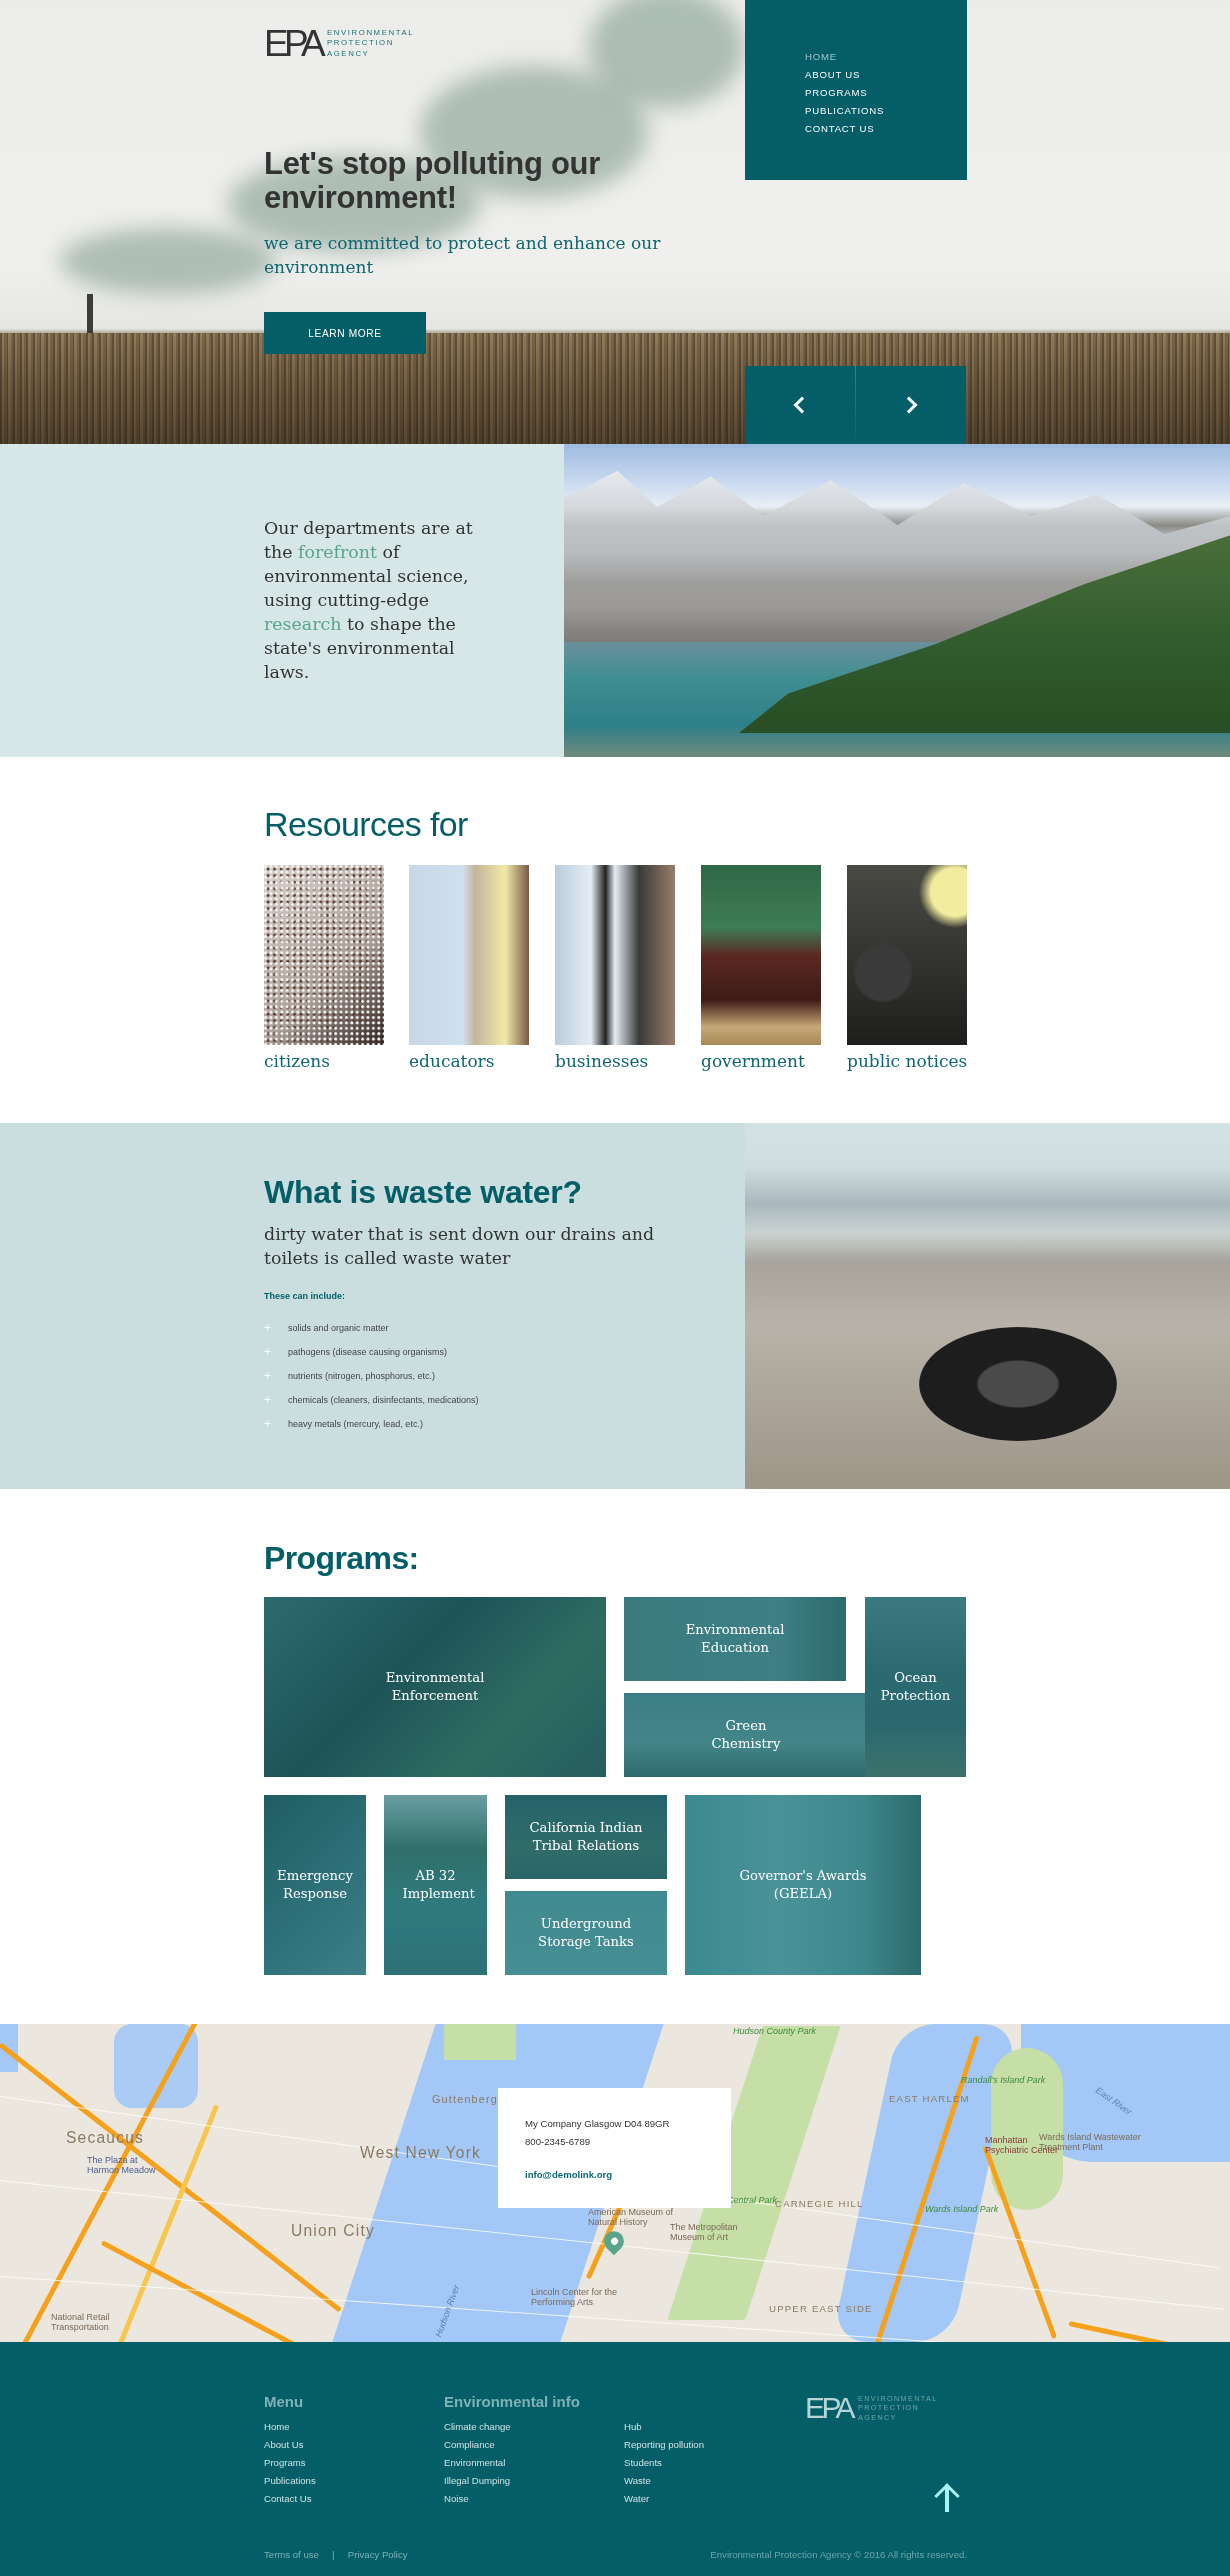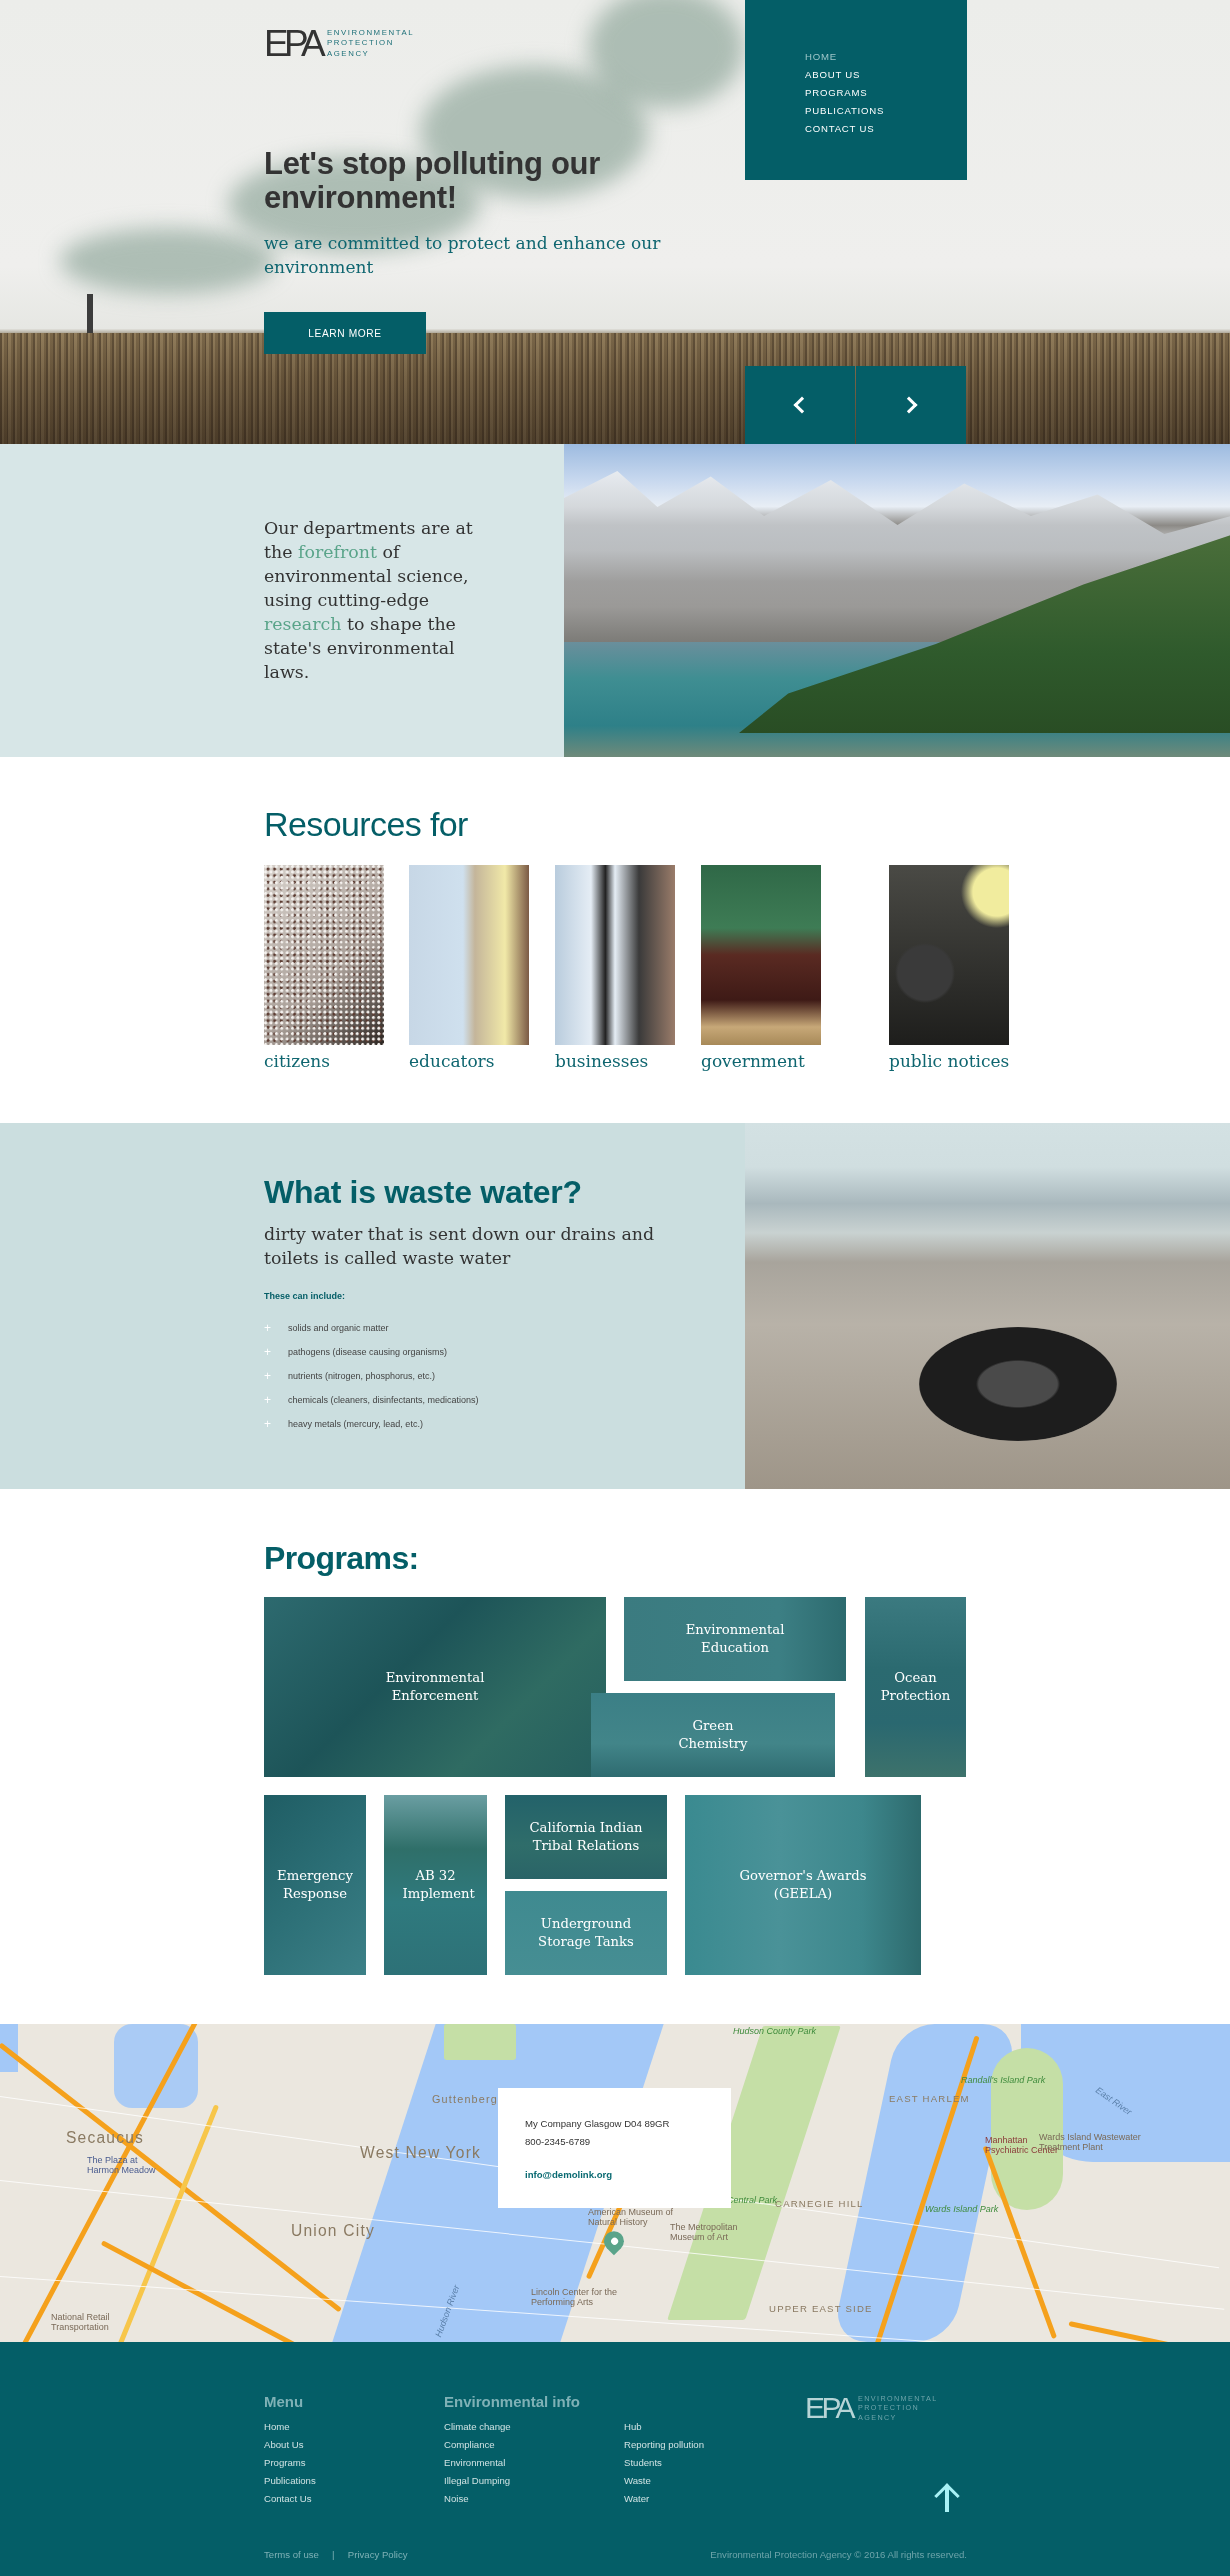--- a/index.html
+++ b/index.html
@@ -38,21 +38,21 @@
   #mountain-img { left: 564px; top: 444px; width: 667px; height: 313px; overflow: hidden;
     background: linear-gradient(180deg, #9dbbe0 0%, #c9d9ef 12%, #e8eef5 20%, #8c8a86 26%, #e9edf1 34%, #7a7570 44%, #d7dde2 52%, #6f8f9d 62%, #3f8e92 75%, #2e8088 90%, #6f8a7a 100%); }
   #mountain-img .forest { position: absolute; right: 0; bottom: 24px; width: 492px; height: 198px; background: linear-gradient(180deg, #4a6e3a 0%, #2f5a2c 60%, #294d24 100%); clip-path: polygon(100% 0, 100% 100%, 0 100%, 10% 80%, 40% 55%, 70% 25%); }
   #mountain-img .peaks { position: absolute; left: 0; top: 18px; width: 667px; height: 180px; background: linear-gradient(180deg, #f2f4f6 0%, #bfc3c7 40%, #7f7a74 100%); clip-path: polygon(0 20%, 8% 5%, 14% 25%, 22% 8%, 30% 30%, 40% 10%, 50% 35%, 60% 12%, 70% 30%, 80% 18%, 90% 40%, 100% 30%, 100% 100%, 0 100%); opacity: 0.9; }
 
   
   #resources-title { left: 264px; top: 805px; font-size: 34px; font-weight: 400; color: #045e67; letter-spacing: -0.6px; }
   .res-card { top: 865px; width: 140px; }
   .res-img { width: 120px; height: 180px; }
   .res-label { margin-top: 6px; font-family: "DejaVu Serif", serif; font-size: 17px; color: #0f6670; white-space: nowrap; }
-  #res-0 { left: 264px; } #res-1 { left: 409px; } #res-2 { left: 555px; } #res-3 { left: 701px; } #res-4 { left: 889px; }
+  #res-0 { left: 264px; } #res-1 { left: 409px; } #res-2 { left: 555px; } #res-3 { left: 701px; } #res-4 { left: 847px; }
   #res-0 .res-img { background: radial-gradient(circle at 30% 30%, #f4f1ee 0 1.2px, transparent 1.8px) 0 0/5.4px 5.4px, radial-gradient(circle at 60% 60%, #5a3a30 0 1.2px, transparent 1.8px) 0 0/6.6px 6.6px, linear-gradient(135deg, #d8d2cc, #a99f98 60%, #2b2420 100%); }
   #res-1 .res-img { background: linear-gradient(90deg, #c7d7e6 0%, #cfe0ee 45%, #c4b59a 55%, #f1e9a8 80%, #7b5a45 100%); }
   #res-2 .res-img { background: linear-gradient(90deg, #b9ccdd 0%, #e5edf5 30%, #222 42%, #e5edf5 50%, #3a3a3a 70%, #9a7c6a 100%); }
   #res-3 .res-img { background: linear-gradient(180deg, #2f6847 0%, #3e7c55 35%, #5a2a22 50%, #3e1a16 75%, #c7a878 90%, #a78958 100%); }
   #res-4 .res-img { background: radial-gradient(circle at 90% 15%, #f1ec9e 0 24px, transparent 36px), radial-gradient(circle at 30% 60%, #3a3a3a 0 27px, transparent 30px), linear-gradient(180deg, #4a4a45, #1e1e1c); }
 
   
   #waste { left: 0; top: 1123px; width: 1231px; height: 366px; background: #cbdedf; }
   #waste-title { left: 264px; top: 1174px; font-size: 32px; font-weight: 700; color: #045e67; letter-spacing: -0.3px; }
   #waste-sub { left: 264px; top: 1222px; width: 420px; font-family: "DejaVu Serif", serif; font-size: 17.4px; line-height: 24px; color: #333333; }
@@ -62,21 +62,21 @@
   #waste-list li .plus { width: 24px; color: #ffffff; font-size: 12px; }
   #beach-img { left: 745px; top: 1123px; width: 486px; height: 366px; overflow: hidden; background: linear-gradient(180deg, #d3e1e3 0%, #d0dee0 12%, #a9b8bd 22%, #c9d2d1 30%, #a8a49c 38%, #b8b2a8 55%, #9e9588 100%); }
   #beach-img .tire { position: absolute; left: 174px; top: 204px; width: 198px; height: 114px; border-radius: 50%; background: radial-gradient(ellipse at center, #4a4a4a 0 28%, #1d1d1d 30% 70%, transparent 72%); }
 
   
   #programs-title { left: 264px; top: 1540px; font-size: 32px; font-weight: 700; color: #045e67; letter-spacing: -0.6px; }
   .prog { display: flex; align-items: center; justify-content: center; text-align: center; font-family: "DejaVu Serif", serif; font-size: 13.2px; line-height: 18px; color: #ffffff; overflow: hidden; }
   .prog span { position: relative; z-index: 2; padding: 0 6px; }
   #prog-0 { left: 264px; top: 1597px; width: 342px; height: 180px; background: linear-gradient(135deg, #2d6a6f 0%, #1d5458 40%, #2f6b62 70%, #255e5e 100%); }
   #prog-1 { left: 624px; top: 1597px; width: 222px; height: 84px; background: linear-gradient(90deg, #3b7b80 0%, #3c7f84 70%, #2c6a6e 100%); }
-  #prog-2 { left: 591px; top: 1693px; width: 244px; height: 84px; background: linear-gradient(180deg, #3b7f86 0%, #428589 60%, #2e6b70 100%); }
+  #prog-2 { left: 624px; top: 1693px; width: 244px; height: 84px; background: linear-gradient(180deg, #3b7f86 0%, #428589 60%, #2e6b70 100%); }
   #prog-3 { left: 865px; top: 1597px; width: 101px; height: 180px; background: linear-gradient(180deg, #3b7a80 0%, #2b6a70 40%, #2a6870 70%, #3d726b 100%); }
   #prog-4 { left: 264px; top: 1795px; width: 102px; height: 180px; background: linear-gradient(135deg, #1f5d64 0%, #2c6f76 50%, #3c8087 100%); }
   #prog-5 { left: 384px; top: 1795px; width: 103px; height: 180px; background: linear-gradient(180deg, #6a9ea2 0%, #2f6f69 30%, #2f7a7e 60%, #2d7177 100%); }
   #prog-6 { left: 505px; top: 1795px; width: 162px; height: 84px; background: linear-gradient(180deg, #23626a 0%, #2f6d6a 60%, #2a6467 100%); }
   #prog-7 { left: 505px; top: 1891px; width: 162px; height: 84px; background: linear-gradient(180deg, #3f8a90 0%, #468e93 100%); }
   #prog-8 { left: 685px; top: 1795px; width: 236px; height: 180px; background: linear-gradient(90deg, #3a8a90 0%, #4a9298 40%, #3d878c 75%, #2d6a6d 100%); }
 
   
   #map { left: 0; top: 2024px; width: 1231px; height: 318px; overflow: hidden; background: #ebe7df; }
   #map .water { position: absolute; background: #a3c8f7; }

